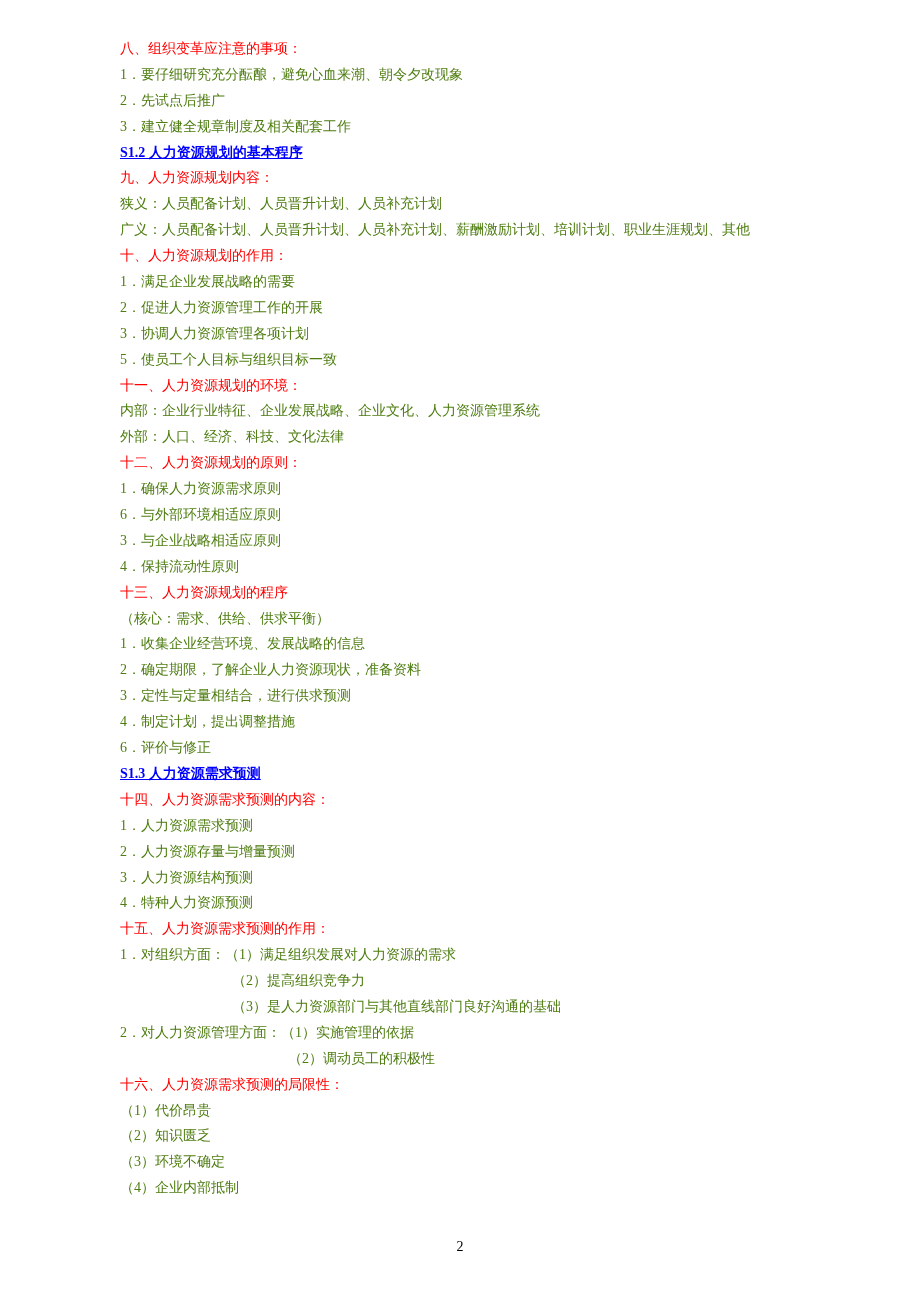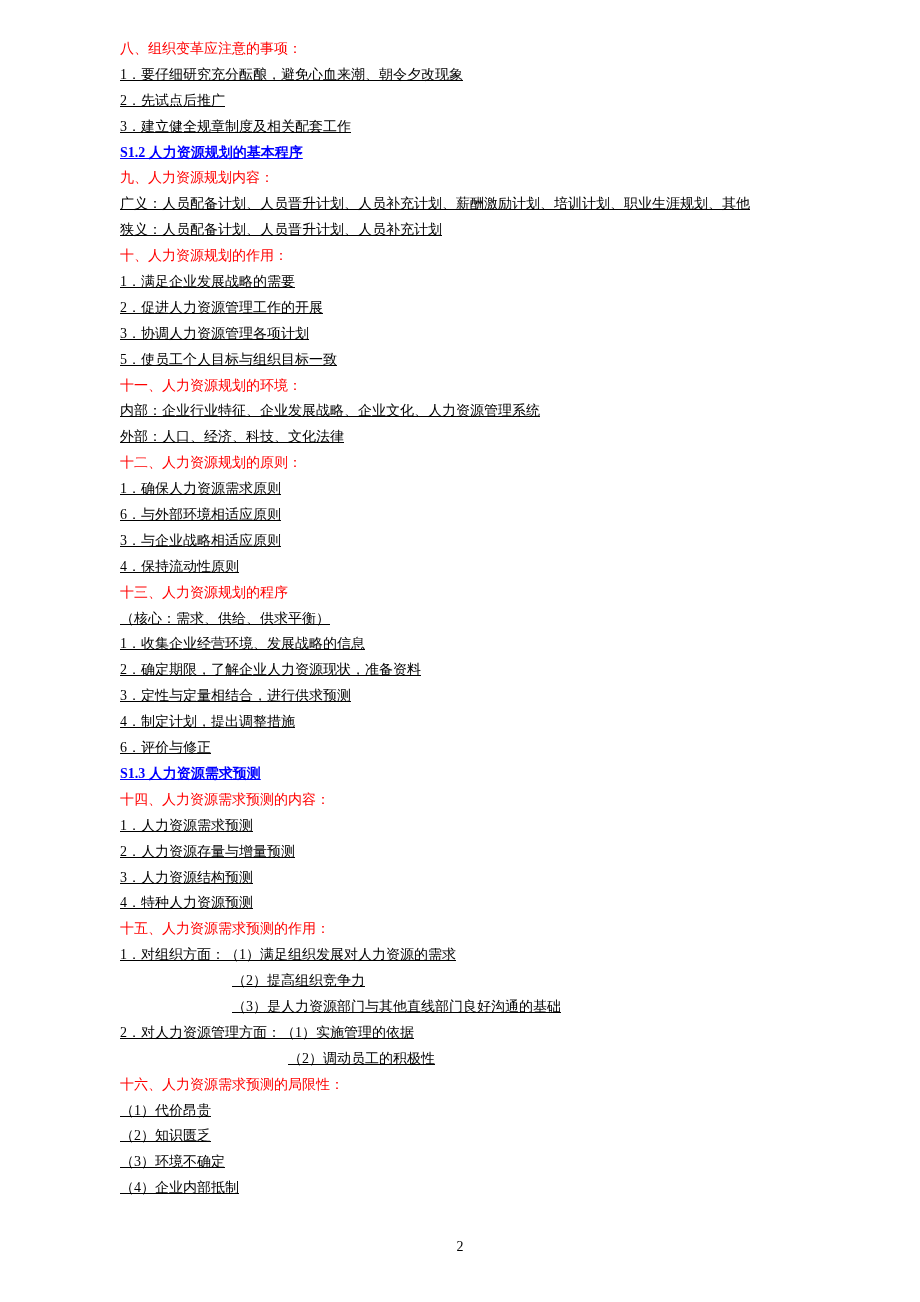--- a/index.html
+++ b/index.html
@@ -17,22 +17,21 @@
     .heading-red {
       color: #ff0000;
     }
     .heading-blue {
       color: #0000ff;
       font-weight: bold;
       font-family: "SimSun", "宋体", serif;
       text-decoration: underline;
     }
     .body-text {
-      color: #000000;
-      text-decoration: underline;
+      color: #4d7c0f;
     }
     .indent-1 {
       padding-left: 112px;
     }
     .indent-2 {
       padding-left: 168px;
     }
     .page-number {
       position: absolute;
       bottom: 42px;
@@ -50,22 +49,22 @@
 <div>
 
   <p class="heading-red">八、组织变革应注意的事项：</p>
   <p class="body-text">1．要仔细研究充分酝酿，避免心血来潮、朝令夕改现象</p>
   <p class="body-text">2．先试点后推广</p>
   <p class="body-text">3．建立健全规章制度及相关配套工作</p>
 
   <p class="heading-blue">S1.2 人力资源规划的基本程序</p>
 
   <p class="heading-red">九、人力资源规划内容：</p>
+  <p class="body-text">狭义：人员配备计划、人员晋升计划、人员补充计划</p>
   <p class="body-text">广义：人员配备计划、人员晋升计划、人员补充计划、薪酬激励计划、培训计划、职业生涯规划、其他</p>
-  <p class="body-text">狭义：人员配备计划、人员晋升计划、人员补充计划</p>
 
   <p class="heading-red">十、人力资源规划的作用：</p>
   <p class="body-text">1．满足企业发展战略的需要</p>
   <p class="body-text">2．促进人力资源管理工作的开展</p>
   <p class="body-text">3．协调人力资源管理各项计划</p>
   <p class="body-text">5．使员工个人目标与组织目标一致</p>
 
   <p class="heading-red">十一、人力资源规划的环境：</p>
   <p class="body-text">内部：企业行业特征、企业发展战略、企业文化、人力资源管理系统</p>
   <p class="body-text">外部：人口、经济、科技、文化法律</p>

